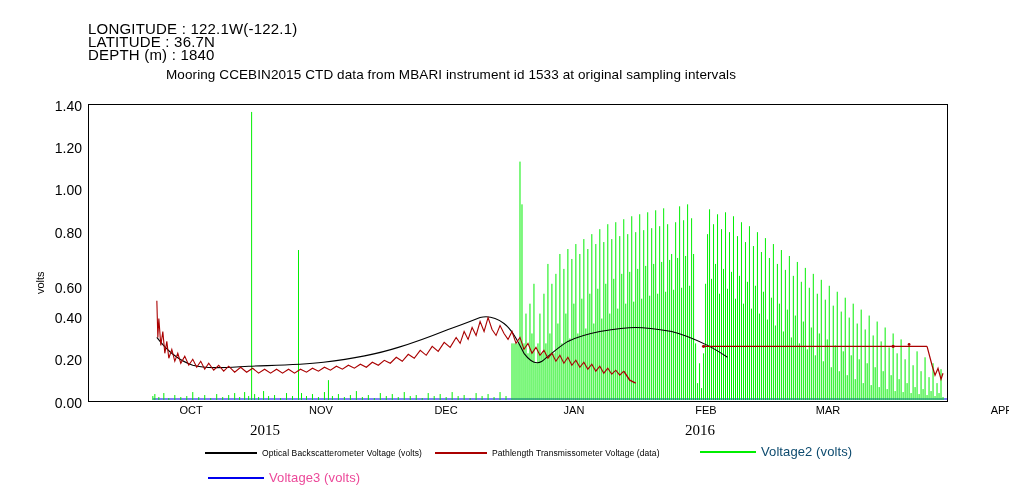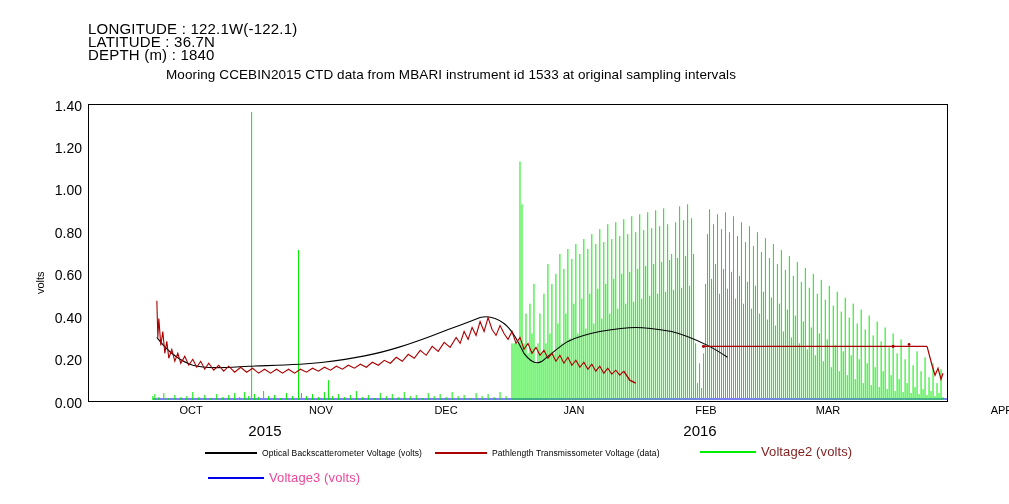--- a/index.html
+++ b/index.html
@@ -62,20 +62,21 @@
     transform:translateX(-50%);
     white-space:nowrap;
     margin-left:40px;
   }
   .yearlab{
     position:absolute;
     font-size:15px;
     transform:translateX(-50%);
     white-space:nowrap;
     top:422px;
+    font-family:Liberation Serif, serif;
   }
   
   .legend{
     position:absolute;
     left:0; top:444px;
     width:877px;
     height:60px;
   }
   .lgitem{position:absolute;display:flex;align-items:center;}
   .lgline{display:inline-block;height:2px;width:56px;margin-right:5px;}
@@ -88,21 +89,21 @@
 
 <div class="hdr">LONGITUDE : 122.1W(-122.1)
 LATITUDE : 36.7N
 DEPTH (m) : 1840</div>
 <div class="title">Mooring CCEBIN2015 CTD data from MBARI instrument id 1533 at original sampling intervals</div>
 
 <div class="yticks">
   <div class="ytick" style="top:291px">0.00</div>
   <div class="ytick" style="top:248px">0.20</div>
   <div class="ytick" style="top:206px">0.40</div>
-  <div class="ytick" style="top:163px">0.60</div>
+  <div class="ytick" style="top:176px">0.60</div>
   <div class="ytick" style="top:121px">0.80</div>
   <div class="ytick" style="top:78px">1.00</div>
   <div class="ytick" style="top:36px">1.20</div>
   <div class="ytick" style="top:-6px">1.40</div>
 </div>
 
 <div style="position:absolute;left:42px;top:104px;width:0;height:298px;">
   <div class="ylab" style="top:190px;left:-8px">volts</div>
 </div>
 
@@ -176,19 +177,19 @@
   <div class="lgitem" style="left:205px;top:4px">
     <span class="lgline short" style="background:#000000"></span>
     <span class="lgtxt">Optical Backscatterometer Voltage (volts)</span>
   </div>
   <div class="lgitem" style="left:435px;top:4px">
     <span class="lgline short" style="background:#aa0000"></span>
     <span class="lgtxt">Pathlength Transmissometer Voltage (data)</span>
   </div>
   <div class="lgitem" style="left:700px;top:0px">
     <span class="lgline" style="background:#00ee00"></span>
-    <span class="lgtxt big" style="color:#7f1d1d">Voltage2 (volts)</span>
+    <span class="lgtxt big" style="color:#0c4a6e">Voltage2 (volts)</span>
   </div>
   <div class="lgitem" style="left:208px;top:26px">
     <span class="lgline" style="background:#0000ee"></span>
     <span class="lgtxt big" style="color:#ec4899">Voltage3 (volts)</span>
   </div>
 </div>
 
 </body></html>

